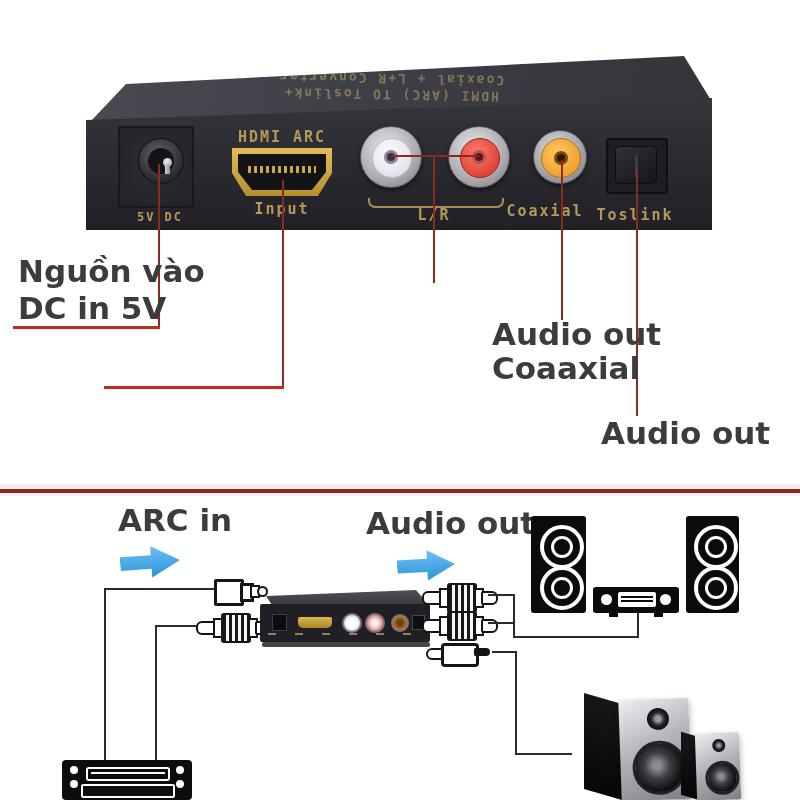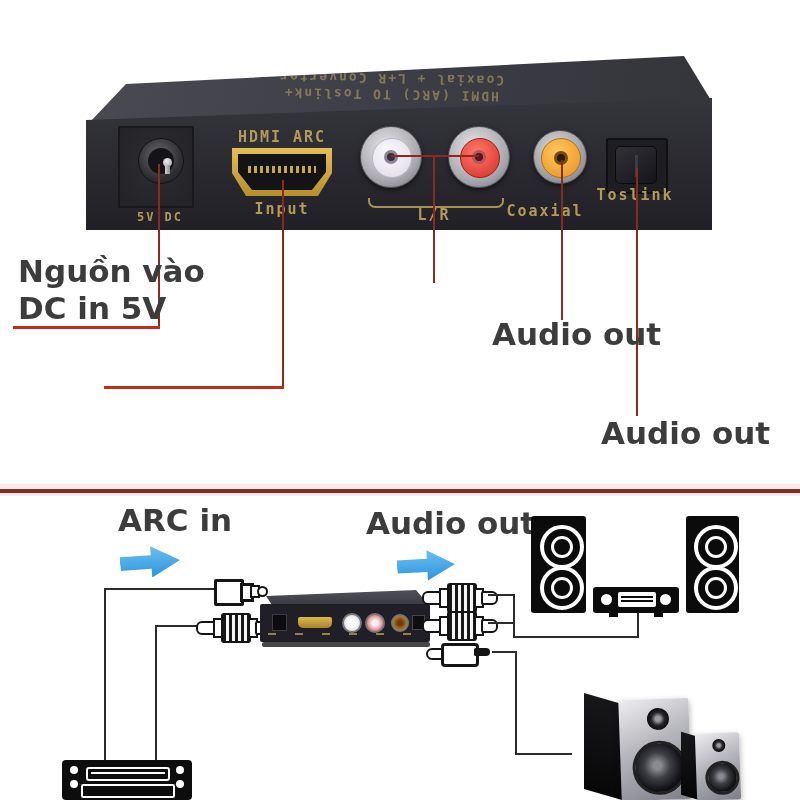--- a/index.html
+++ b/index.html
@@ -191,35 +191,36 @@
         <div class="coax-hole"></div>
       </div>
     </div>
     <div class="port-label" style="left:407px;top:104px;width:104px;">Coaxial</div>
 
     <div class="toslink">
       <div class="tos-in">
         <div class="tos-slit"></div>
       </div>
     </div>
-    <div class="port-label" style="left:507px;top:88px;width:84px;">Toslink</div>
+    <div class="port-label" style="left:507px;top:108px;width:84px;">Toslink</div>
   </div>
 
   <div class="vline" style="left:158px;top:164px;height:162px;"></div>
   <div class="vline" style="left:282px;top:180px;height:208px;"></div>
   <div class="hline-dark" style="left:391px;top:155px;width:88px;"></div>
   <div class="vline" style="left:433px;top:157px;height:126px;"></div>
   <div class="vline" style="left:561px;top:160px;height:160px;"></div>
   <div class="vline" style="left:636px;top:168px;height:248px;"></div>
   <div class="uline" style="left:13px;top:326px;width:147px;"></div>
   <div class="uline" style="left:104px;top:386px;width:180px;"></div>
 
   <div class="lbl" style="left:18px;top:254px;">Nguồn vào</div>
   <div class="lbl" style="left:18px;top:291px;">DC in 5V</div>
   <div class="lbl" style="left:492px;top:317px;">Audio out</div>
+  <div class="lbl" style="left:492px;top:351px;">Coaaxial</div>
   <div class="lbl" style="left:601px;top:416px;">Audio out</div>
 
   <div class="divider-band"></div>
   <div class="divider-line"></div>
 
   <div class="lbl" style="left:118px;top:503px;">ARC in</div>
   <div class="lbl" style="left:366px;top:506px;">Audio out</div>
   <div class="arrow" style="left:120px;top:545px;width:60px;height:34px;transform:rotate(-4deg);"></div>
   <div class="arrow" style="left:397px;top:549px;width:58px;height:33px;transform:rotate(-3deg);"></div>
 

